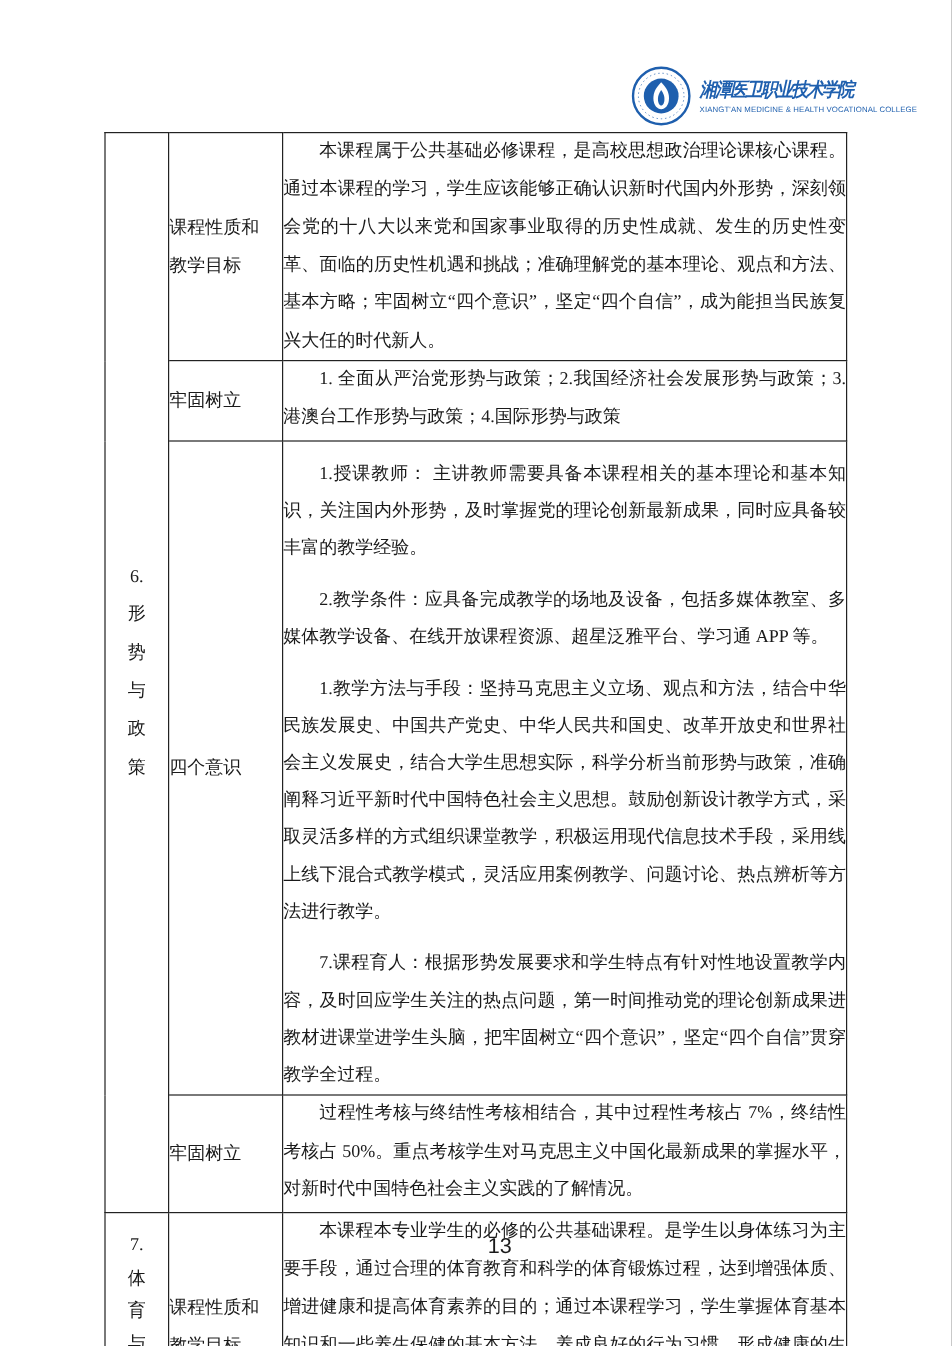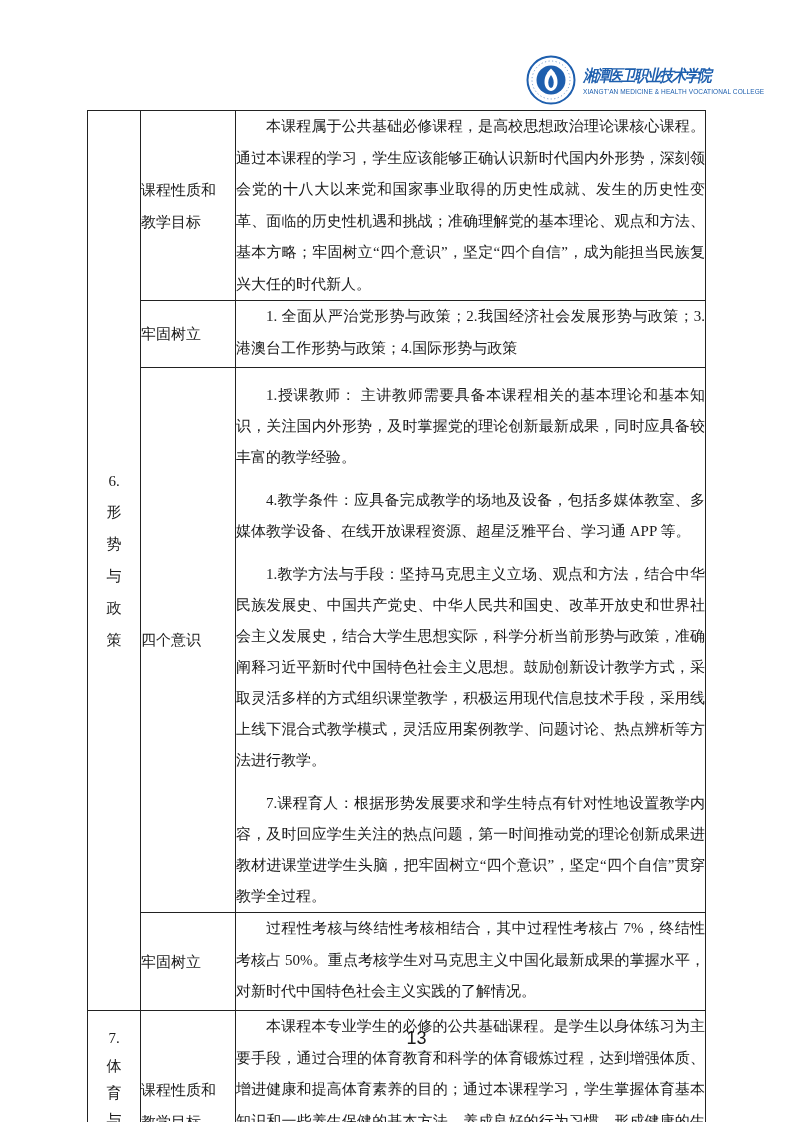--- a/index.html
+++ b/index.html
@@ -136,21 +136,21 @@
           <p>1. 全面从严治党形势与政策；2.我国经济社会发展形势与政策；3.港澳台工作形势与政策；4.国际形势与政策</p>
         </td>
       </tr>
 
       <tr style="height:400px;">
         <td class="label-cell">
           <div>四个意识</div>
         </td>
         <td class="text-cell tight">
           <p>1.授课教师： 主讲教师需要具备本课程相关的基本理论和基本知识，关注国内外形势，及时掌握党的理论创新最新成果，同时应具备较丰富的教学经验。</p>
-          <p>4.教学条件：应具备完成教学的场地及设备，包括多媒体教室、多媒体教学设备、在线开放课程资源、超星泛雅平台、学习通 APP 等。</p>
+          <p>2.教学条件：应具备完成教学的场地及设备，包括多媒体教室、多媒体教学设备、在线开放课程资源、超星泛雅平台、学习通 APP 等。</p>
           <p>1.教学方法与手段：坚持马克思主义立场、观点和方法，结合中华民族发展史、中国共产党史、中华人民共和国史、改革开放史和世界社会主义发展史，结合大学生思想实际，科学分析当前形势与政策，准确阐释习近平新时代中国特色社会主义思想。鼓励创新设计教学方式，采取灵活多样的方式组织课堂教学，积极运用现代信息技术手段，采用线上线下混合式教学模式，灵活应用案例教学、问题讨论、热点辨析等方法进行教学。</p>
           <p>7.课程育人：根据形势发展要求和学生特点有针对性地设置教学内容，及时回应学生关注的热点问题，第一时间推动党的理论创新成果进教材进课堂进学生头脑，把牢固树立“四个意识”，坚定“四个自信”贯穿教学全过程。</p>
         </td>
       </tr>
 
       <tr style="height:98px;">
         <td class="label-cell">
           <div>牢固树立</div>
         </td>
         <td class="text-cell">

